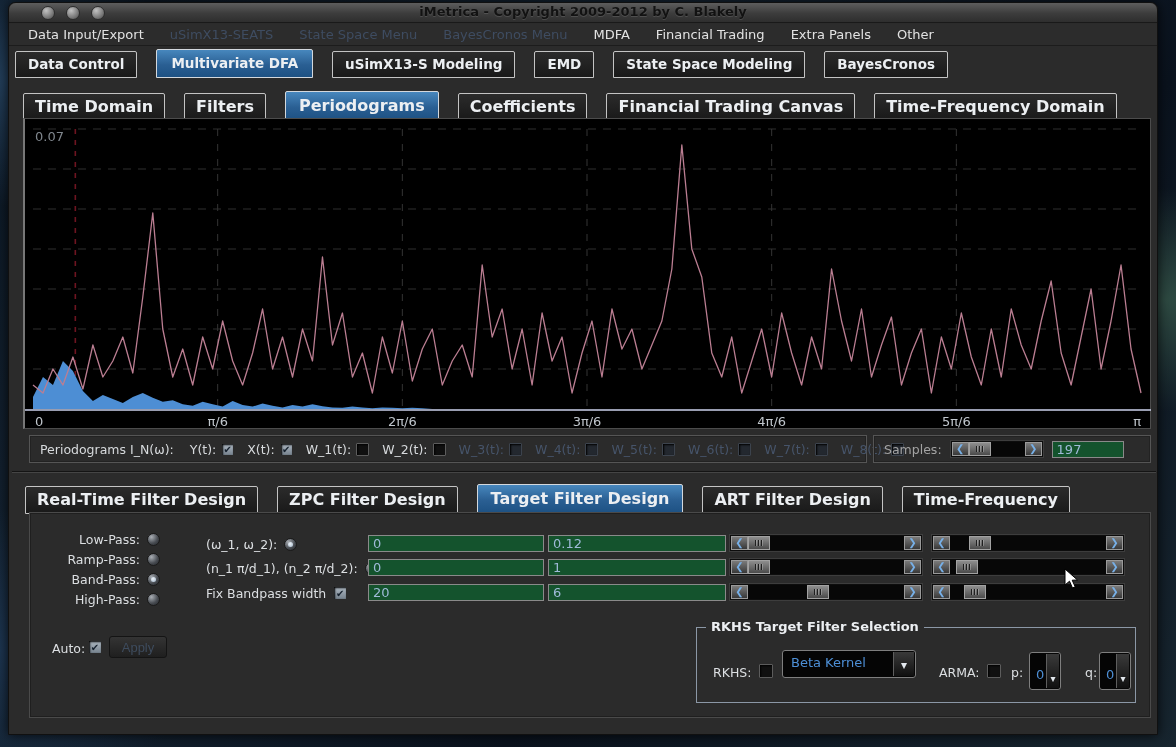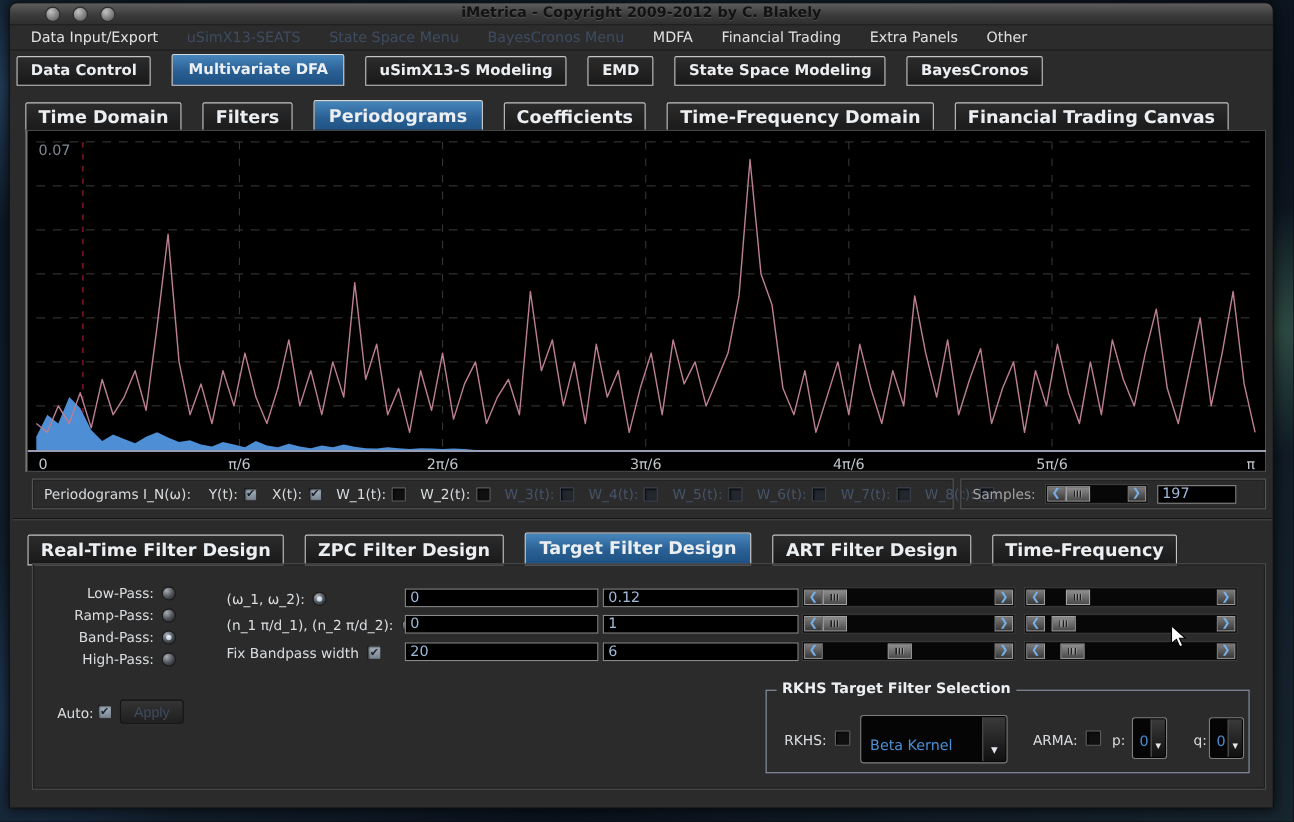--- a/index.html
+++ b/index.html
@@ -39,21 +39,21 @@
   .tgs{display:flex;align-items:center;gap:13px;}
   .tg{display:flex;align-items:center;gap:5px;white-space:nowrap;}
   .tg span.lbl{font-size:12.5px;color:#d7dadd;}
   .tg.dis span.lbl{color:#46546a;}
   .cb{width:13px;height:13px;background:#101010;border:1px solid #5c5c5c;box-shadow:inset 1px 1px 2px #000;border-radius:1px;display:flex;align-items:center;justify-content:center;font-size:10px;color:#16212e;}
   .cb.on{background:linear-gradient(#aeb8c2,#76828e);border-color:#2b2b2b;}
   .cb.on::before{content:"✔";}
   .cb.dis{background:#23282f;border-color:#3c434d;}
   .samples-panel{position:absolute;left:864px;top:432px;width:278px;height:28px;display:flex;align-items:center;gap:9px;padding:0 10px;}
   .samples-panel .slabel{font-size:12.5px;color:#a3a3a3;}
-  .field{background:#000000;border:1px solid #8a8a8a;color:#9fbad8;font-size:13px;font-family:"DejaVu Sans","Liberation Sans",sans-serif;padding:0 4px;height:17px;}
+  .field{background:#14532d;border:1px solid #8a8a8a;color:#9fbad8;font-size:13px;font-family:"DejaVu Sans","Liberation Sans",sans-serif;padding:0 4px;height:17px;}
   .samples-field{width:72px;}
   .hsep{position:absolute;left:3px;top:468px;width:1144px;height:2px;border-top:1px solid #141414;border-bottom:1px solid #454545;}
   
   .scroll{display:flex;height:16px;background:#060606;border:1px solid #0d0d0d;box-shadow:0 0 0 1px #3d3d3d;}
   .sarr{width:17px;display:flex;align-items:center;justify-content:center;background:linear-gradient(#7b7b7b,#383838);border:1px solid #9a9a9a;color:#77b0e8;font-weight:bold;font-size:10px;line-height:1;}
   .strack{flex:1;position:relative;background:#070707;}
   .sthumb{position:absolute;top:0;bottom:0;width:22px;background:linear-gradient(#8e8e8e,#4b4b4b);border:1px solid #a2a2a2;}
   .sthumb::after{content:"";position:absolute;inset:3px 6px;background:repeating-linear-gradient(90deg,#1f1f1f 0 1px,rgba(255,255,255,.25) 1px 2px,transparent 2px 3px);}
   
   .lower-panel{position:absolute;left:20px;top:509px;width:1122px;height:206px;border:1px solid #4a4a4a;box-shadow:inset 0 0 0 1px #1f1f1f;}
@@ -107,22 +107,22 @@
         <span class="tab">uSimX13-S Modeling</span>
         <span class="tab">EMD</span>
         <span class="tab">State Space Modeling</span>
         <span class="tab">BayesCronos</span>
       </div>
     <div class="tabbar small" id="subTabs" style="left:14px;top:88px;">
         <span class="tab">Time Domain</span>
         <span class="tab">Filters</span>
         <span class="tab sel">Periodograms</span>
         <span class="tab">Coefficients</span>
+        <span class="tab">Financial Trading Canvas</span>
         <span class="tab">Time-Frequency Domain</span>
-        <span class="tab">Financial Trading Canvas</span>
       </div>
 
     <div class="chart-panel">
       <svg id="chartSvg" width="1126" height="309">
           <line x1="8" y1="250" x2="1116" y2="250" stroke="#2f2f2f" stroke-dasharray="8 7" stroke-width="1"></line>
           <line x1="8" y1="210" x2="1116" y2="210" stroke="#2f2f2f" stroke-dasharray="8 7" stroke-width="1"></line>
           <line x1="8" y1="170.00000000000003" x2="1116" y2="170.00000000000003" stroke="#2f2f2f" stroke-dasharray="8 7" stroke-width="1"></line>
           <line x1="8" y1="130" x2="1116" y2="130" stroke="#2f2f2f" stroke-dasharray="8 7" stroke-width="1"></line>
           <line x1="8" y1="90" x2="1116" y2="90" stroke="#2f2f2f" stroke-dasharray="8 7" stroke-width="1"></line>
           <line x1="8" y1="50.00000000000006" x2="1116" y2="50.00000000000006" stroke="#2f2f2f" stroke-dasharray="8 7" stroke-width="1"></line>
@@ -300,21 +300,21 @@
 
       <span class="plabel" style="position:absolute;left:22px;top:128px;">Auto:</span>
       <span class="cb on" style="position:absolute;left:58px;top:127px;width:14px;height:14px;"></span>
       <button class="btn" style="position:absolute;left:79px;top:123px;width:58px;height:22px;">Apply</button>
 
 
       <div class="group" style="left:666px;top:114px;width:440px;height:76px;">
         <span class="gtitle">RKHS Target Filter Selection</span>
         <span class="plabel" style="position:absolute;left:16px;top:37px;">RKHS:</span>
         <span class="cb" style="position:absolute;left:62px;top:36px;width:14px;height:14px;"></span>
-        <div class="combo" style="left:85px;top:22px;width:134px;height:44px;">
+        <div class="combo" style="left:85px;top:22px;width:134px;height:28px;">
           <span class="cval">Beta Kernel</span>
           <span class="carw">▾</span>
         </div>
         <span class="plabel" style="position:absolute;left:242px;top:37px;">ARMA:</span>
         <span class="cb" style="position:absolute;left:290px;top:36px;width:14px;height:14px;"></span>
         <span class="plabel" style="position:absolute;left:314px;top:37px;">p:</span>
         <div class="combo small" style="left:332px;top:24px;width:32px;height:38px;">
           <span class="cval">0</span>
           <span class="carw">▾</span>
         </div>

